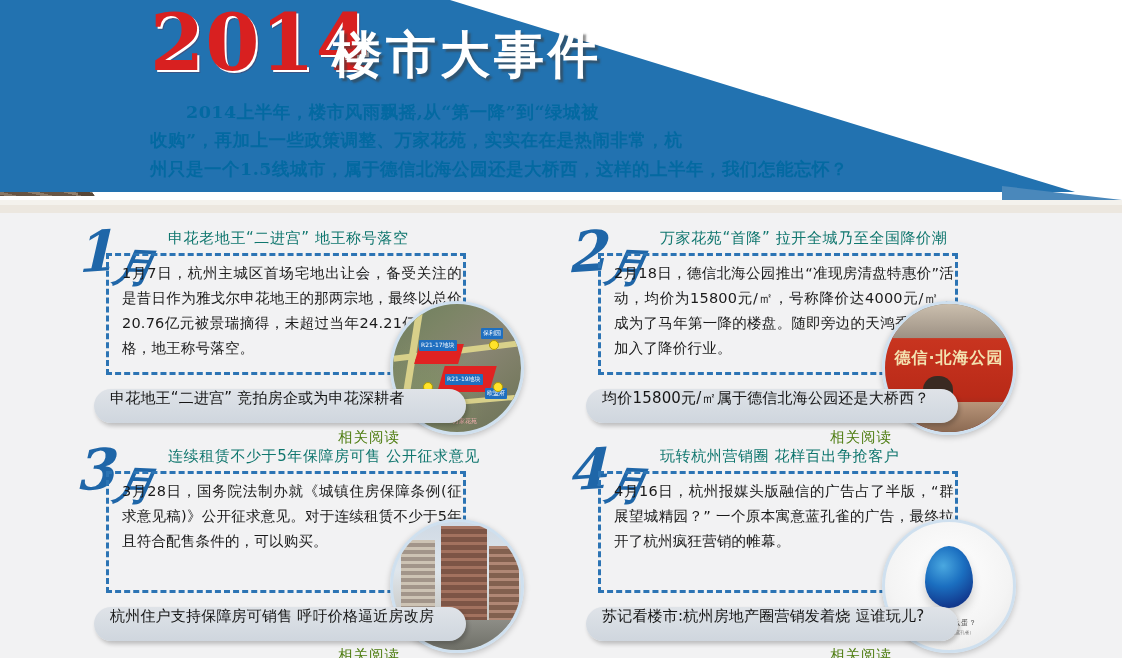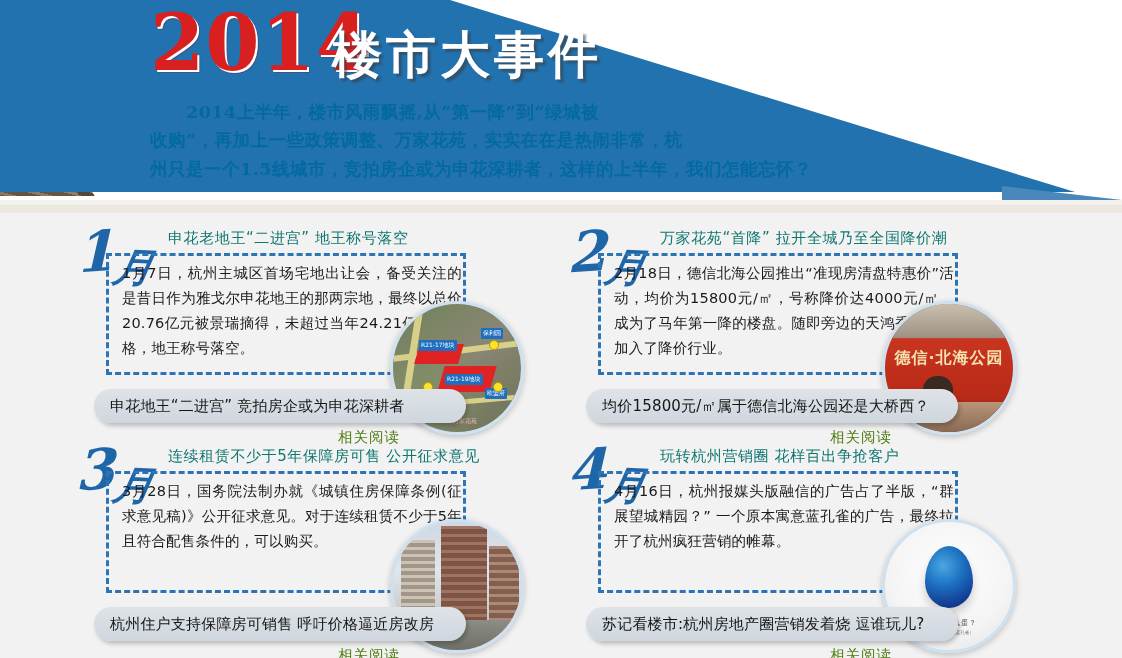--- a/index.html
+++ b/index.html
@@ -138,21 +138,21 @@
     position:absolute;left:52px;top:38px;width:340px;
     font-size:14.5px;line-height:1.72;color:#1a1a1a;
     letter-spacing:.2px;
   }
   .bodyText p{margin:0;text-align:justify;}
   .pill{
     position:absolute;left:24px;top:166px;width:372px;height:34px;
     background:linear-gradient(180deg,#dfe3e8 0%,#cfd6de 100%);
     border-radius:17px;
     box-shadow:2px 3px 4px rgba(0,0,0,.22);
-    display:flex;align-items:center;
+    display:flex;align-items:flex-start;
     padding:0 16px;box-sizing:border-box;
   }
   .pill span{
     font-size:15px;color:#151515;white-space:nowrap;letter-spacing:.2px;
   }
   .moreLink{
     position:absolute;left:268px;top:205px;
     font-size:14.5px;color:#4d7c0f;letter-spacing:1px;
   }
   .thumb{
@@ -220,21 +220,21 @@
   <div class="tri2"></div>
 
   <div id="titleRow">
     <div id="year">2014</div>
     <div id="subtitleCn">楼市大事件</div>
   </div>
 
   <div id="lead">
     <p>2014上半年，楼市风雨飘摇,从“第一降”到“绿城被</p>
     <p>收购”，再加上一些政策调整、万家花苑，实实在在是热闹非常，杭</p>
-    <p>州只是一个1.5线城市，竞拍房企或为申花深耕者，这样的上半年，我们怎能忘怀？</p>
+    <p>州只是一个1.5线城市，属于德信北海公园还是大桥西，这样的上半年，我们怎能忘怀？</p>
   </div>
 </div>
 
 <div id="divider">
   <div class="gloss"></div>
 </div>
 
 <div id="grid">
 
   <div class="card c0">

